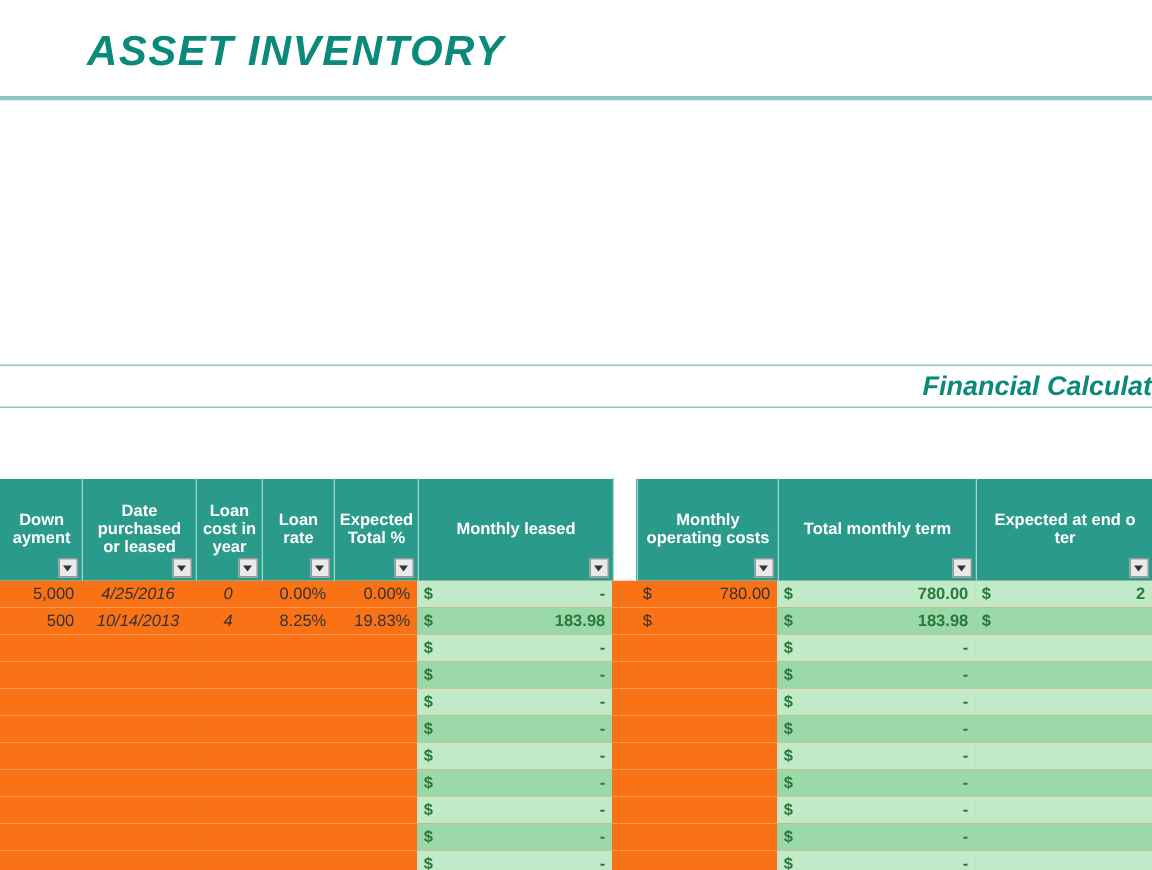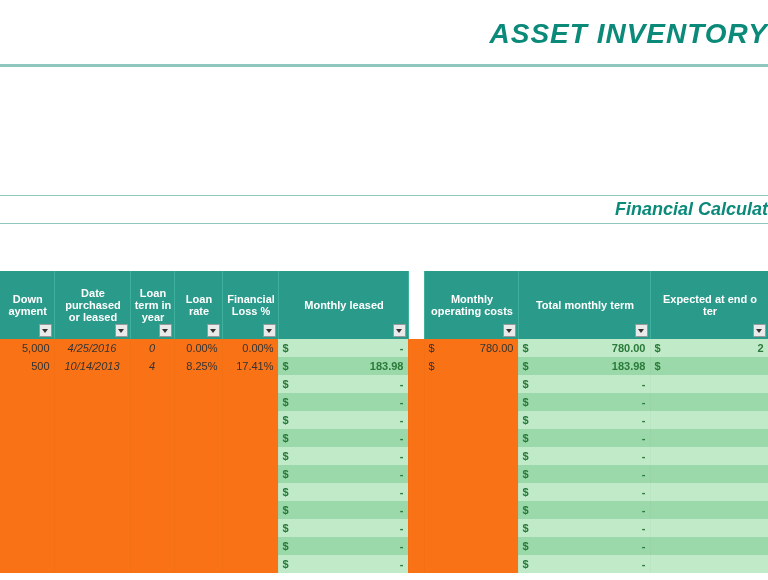--- a/index.html
+++ b/index.html
@@ -13,40 +13,40 @@
   }
   .title-area {
     padding: 18px 0 8px 58px;
   }
   .title {
     font-size: 28px;
     font-weight: bold;
     font-style: italic;
     color: #0b8a7a;
     letter-spacing: 1px;
-    text-align: right;
   }
   .divider {
     height: 3px;
     background: #8fc7be;
     margin-top: 6px;
   }
   .spacer {
     height: 128px;
     background: #fff;
   }
   .fin-header {
     text-align: right;
     padding: 3px 0;
     color: #0b8a7a;
     font-weight: bold;
     font-style: italic;
     font-size: 18px;
     border-top: 1px solid #8fc7be;
     border-bottom: 1px solid #8fc7be;
+    margin-top: 48px;
   }
   table {
     border-collapse: collapse;
     width: 100%;
     table-layout: fixed;
     margin-top: 47px;
   }
   th {
     background: #2a9a8a;
     color: #fff;
@@ -115,23 +115,23 @@
     <col style="width:130px">
     <col style="width:16px">
     <col style="width:94px">
     <col style="width:132px">
     <col style="width:118px">
   </colgroup>
   <thead>
     <tr>
       <th><span>Down ayment</span><span class="filter-arrow"></span></th>
       <th><span>Date purchased or leased</span><span class="filter-arrow"></span></th>
-      <th><span>Loan term in year</span><span class="filter-arrow"></span></th>
+      <th><span>Loan cost in year</span><span class="filter-arrow"></span></th>
       <th><span>Loan rate</span><span class="filter-arrow"></span></th>
-      <th><span>Financial Loss %</span><span class="filter-arrow"></span></th>
+      <th><span>Expected Total %</span><span class="filter-arrow"></span></th>
       <th><span>Monthly leased</span><span class="filter-arrow"></span></th>
       <th class="th-white"></th>
       <th><span>Monthly operating costs</span><span class="filter-arrow"></span></th>
       <th><span>Total monthly term</span><span class="filter-arrow"></span></th>
       <th><span>Expected at end o ter</span><span class="filter-arrow"></span></th>
     </tr>
   </thead>
   <tbody id="tbody">
       <tr class="altA">
         <td>5,000</td>
@@ -143,21 +143,21 @@
         <td></td>
         <td><span class="dollar">$</span><span>780.00</span></td>
         <td class="money-col"><span class="dollar">$</span><span>780.00</span></td>
         <td class="money-col"><span class="dollar">$</span><span>2</span></td>
       </tr>
       <tr class="altB">
         <td>500</td>
         <td class="ctr">10/14/2013</td>
         <td class="ctr">4</td>
         <td>8.25%</td>
-        <td>17.41%</td>
+        <td>19.83%</td>
         <td class="money-col"><span class="dollar">$</span><span>183.98</span></td>
         <td></td>
         <td><span class="dollar">$</span><span></span></td>
         <td class="money-col"><span class="dollar">$</span><span>183.98</span></td>
         <td class="money-col"><span class="dollar">$</span><span></span></td>
       </tr>
       <tr class="altA">
         <td></td>
         <td class="ctr"></td>
         <td class="ctr"></td>

